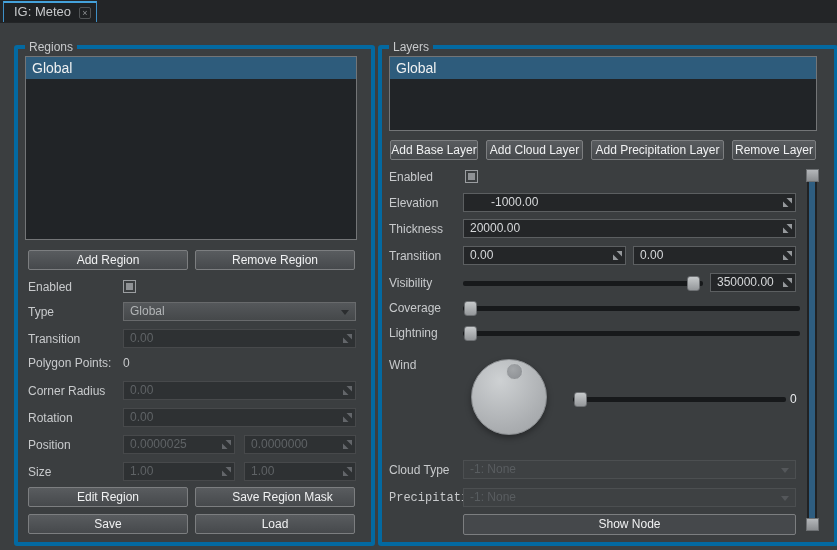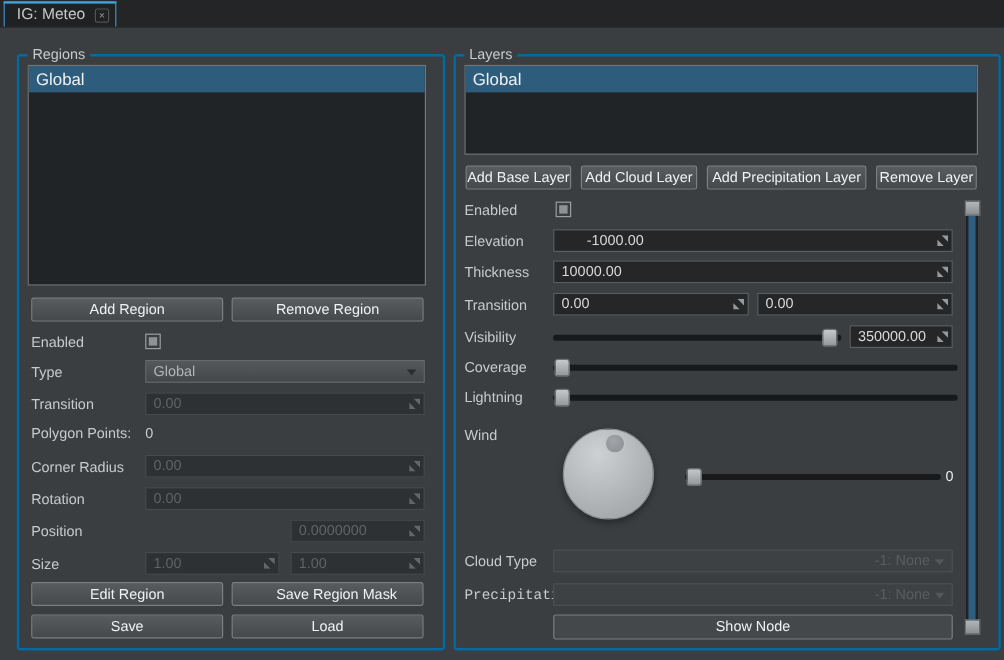--- a/index.html
+++ b/index.html
@@ -6,21 +6,21 @@
   .app{position:relative;width:837px;height:550px;background:#3b3e40;
        font-family:"Liberation Sans",sans-serif;color:#c8cacc;overflow:hidden;}
   
   .tabbar{position:absolute;left:0;top:0;width:837px;height:23px;background:#232527;}
   .tab{position:absolute;left:3px;top:1px;width:94px;height:21px;box-sizing:border-box;
        background:#1f2123;border:1px solid #3e8fc6;border-top:2px solid #44a2db;border-bottom:none;
        font-size:13px;color:#c6c8ca;line-height:18px;padding-left:10px;}
   .tab-close{position:absolute;right:5px;top:4px;width:12px;height:12px;font-size:9px;line-height:11px;
        text-align:center;color:#8e9194;border:1px solid #505355;border-radius:2px;box-sizing:border-box;}
   
-  .group{position:absolute;border:2px solid #0369a1;border-radius:3px;}
+  .group{position:absolute;border:4px solid #0369a1;border-radius:3px;}
   .gtitle{position:absolute;top:-9px;left:7px;background:#3b3e40;padding:0 4px;font-size:12px;color:#c8cacc;}
   
   .listbox{position:absolute;background:#212427;border:1px solid #737577;box-sizing:border-box;}
   .litem{height:22px;line-height:22px;font-size:14px;padding-left:6px;color:#eef0f1;background:#2e5c7c;}
   
   .btn{position:absolute;height:20px;box-sizing:border-box;background:linear-gradient(#595c5f,#46494c);
        border:1px solid #7c7e80;border-radius:2px;color:#f0f1f2;font-size:12px;line-height:18px;
        text-align:center;white-space:nowrap;overflow:hidden;}
   .btn.flat{background:#45484b;}
   
@@ -28,21 +28,21 @@
   
   .spin{position:absolute;height:19px;box-sizing:border-box;background:#242628;border:1px solid #5c5f61;
         color:#d6d8da;font-size:12px;line-height:17px;padding:0 16px 0 6px;}
   .spin.off{background:#2e3133;border-color:#47494b;color:#5f6366;}
   .spinicon{position:absolute;right:3px;top:50%;margin-top:-4.5px;width:9px;height:9px;}
   .spinicon polygon{fill:#96999c;}
   .off .spinicon polygon{fill:#63666a;}
   
   .combo{position:absolute;height:19px;box-sizing:border-box;background:linear-gradient(#55585b,#45484a);
         border:1px solid #686a6c;color:#b2b5b7;font-size:12px;line-height:17px;padding:0 18px 0 6px;}
-  .combo.off{background:#3e4143;border-color:#4c4f51;color:#595d60;text-align:right;}
+  .combo.off{background:#3e4143;border-color:#4c4f51;color:#595d60;}
   .carrow{position:absolute;right:6px;top:50%;margin-top:-2px;width:0;height:0;
         border-left:4px solid transparent;border-right:4px solid transparent;border-top:5px solid #2b2d2f;}
   .off .carrow{border-top-color:#54575a;}
   
   .chk{position:absolute;width:13px;height:13px;box-sizing:border-box;border:1px solid #9b9ea1;background:#3b3e40;}
   .chk::after{content:"";position:absolute;left:2px;top:2px;right:2px;bottom:2px;background:#8f9295;}
   
   .slider{position:absolute;}
   .groove{position:absolute;left:0;right:0;top:50%;margin-top:-2.5px;height:5px;background:#17191b;border-radius:2px;}
   .shandle{position:absolute;top:50%;margin-top:-7.5px;width:13px;height:15px;box-sizing:border-box;
@@ -113,20 +113,27 @@
     <div class="lbl" style="left:10px;top:359px;">Rotation</div>
     <div class="spin off" style="left:105px;top:359px;width:233px;">
       <span>0.00</span>
       <svg class="spinicon" viewBox="0 0 9 9">
           <polygon points="3.5,0 9,0 9,5.5"></polygon>
           <polygon points="0,3.5 0,9 5.5,9"></polygon>
         </svg>
     </div>
 
     <div class="lbl" style="left:10px;top:386px;">Position</div>
+    <div class="spin off" style="left:105px;top:386px;width:112px;">
+      <span>0.0000025</span>
+      <svg class="spinicon" viewBox="0 0 9 9">
+          <polygon points="3.5,0 9,0 9,5.5"></polygon>
+          <polygon points="0,3.5 0,9 5.5,9"></polygon>
+        </svg>
+    </div>
     <div class="spin off" style="left:226px;top:386px;width:112px;">
       <span>0.0000000</span>
       <svg class="spinicon" viewBox="0 0 9 9">
           <polygon points="3.5,0 9,0 9,5.5"></polygon>
           <polygon points="0,3.5 0,9 5.5,9"></polygon>
         </svg>
     </div>
 
     <div class="lbl" style="left:10px;top:413px;">Size</div>
     <div class="spin off" style="left:105px;top:413px;width:112px;">
@@ -169,21 +176,21 @@
     <div class="spin" style="left:81px;top:144px;width:333px;padding-left:27px;">
       <span>-1000.00</span>
       <svg class="spinicon" viewBox="0 0 9 9">
           <polygon points="3.5,0 9,0 9,5.5"></polygon>
           <polygon points="0,3.5 0,9 5.5,9"></polygon>
         </svg>
     </div>
 
     <div class="lbl" style="left:7px;top:170px;">Thickness</div>
     <div class="spin" style="left:81px;top:170px;width:333px;">
-      <span>10000.00</span>
+      <span>20000.00</span>
       <svg class="spinicon" viewBox="0 0 9 9">
           <polygon points="3.5,0 9,0 9,5.5"></polygon>
           <polygon points="0,3.5 0,9 5.5,9"></polygon>
         </svg>
     </div>
 
     <div class="lbl" style="left:7px;top:197px;">Transition</div>
     <div class="spin" style="left:81px;top:197px;width:163px;">
       <span>0.00</span>
       <svg class="spinicon" viewBox="0 0 9 9">

